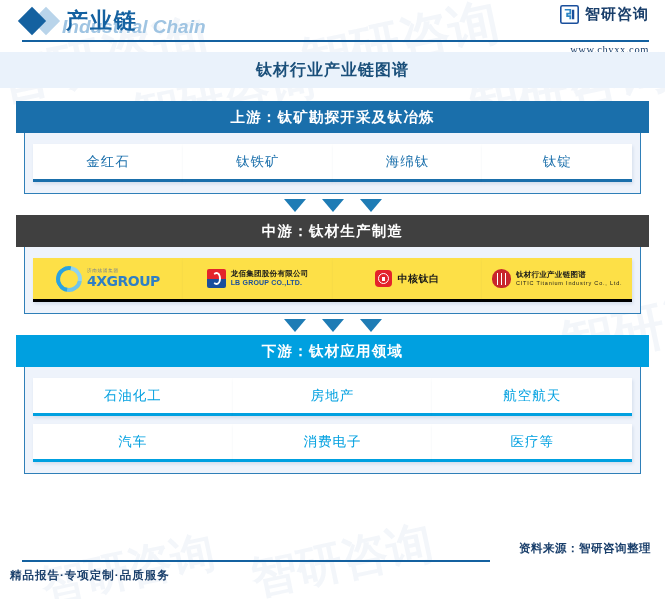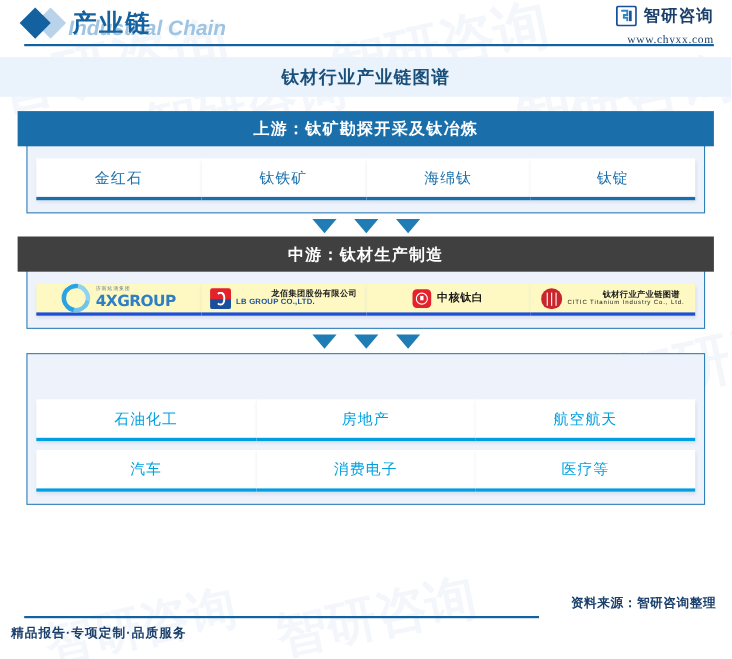--- a/index.html
+++ b/index.html
@@ -33,21 +33,21 @@
   .brand-cn { font-size: 22px; font-weight: 700; color: #1461a0;
               letter-spacing: 2px; margin-left: 2px; position: relative; z-index: 3; }
   .brand-en { position: absolute; left: 62px; top: 16px; font-size: 19px;
               font-weight: 700; font-style: italic; color: #9fc4e2; z-index: 1; text-align: right; }
 
   .brand-right { position: absolute; right: 16px; top: 5px; text-align: right; }
   .logo-row { display: flex; align-items: center; justify-content: flex-end; gap: 6px; }
   .logo-mark { width: 19px; height: 19px; }
   .logo-cn { font-size: 15px; font-weight: 700; color: #1a3f6b; letter-spacing: 1px; }
   .logo-url { font-size: 10.5px; color: #1a3f6b; letter-spacing: .6px;
-              margin-top: 7px; font-family: "Liberation Serif", serif; }
+              margin-top: 20px; font-family: "Liberation Serif", serif; }
   .hrule { position: absolute; left: 22px; right: 16px; top: 40px;
            height: 1.5px; background: #1461a0; }
 
   
   .card { position: absolute; left: 0; top: 52px; width: 665px; height: 500px; }
 
   .title-band { background: #eaf2fb; height: 36px; display: flex;
                 align-items: center; justify-content: center; text-align: center; }
   .title-band span { font-size: 16px; font-weight: 700; color: #1a4f7a; letter-spacing: 1px; }
 
@@ -58,36 +58,36 @@
                 height: 32px; display: flex; align-items: center; justify-content: center; }
   .panel-head span { color: #fff; font-size: 14.5px; font-weight: 700; letter-spacing: 1.2px; }
   .panel-body { padding-top: 34px; }
 
   .row { display: flex; padding: 7px 8px 11px 8px; }
   .cell { flex: 1; background: #fff; border-bottom: 3px solid #1a6fab;
           height: 38px; display: flex; align-items: center; justify-content: center;
           box-shadow: 1px 2px 3px rgba(40,80,130,0.13); }
   .cell span { font-size: 13.5px; color: #1a6fab; letter-spacing: 1px; }
 
-  .cell-logo { flex: 1; background: #fef9c3; border-bottom: 3px solid #1d4ed8;
-               height: 29px; display: flex; align-items: center; justify-content: center;
+  .cell-logo { flex: 1; background: #fde047; border-bottom: 3px solid #000000;
+               height: 44px; display: flex; align-items: center; justify-content: center;
                box-shadow: 1px 2px 3px rgba(40,80,130,0.13); }
 
   .cell-dn { border-bottom-color: #00a0e0; }
   .cell-dn span { color: #00a0e0; }
 
   
   .arrows { display: flex; justify-content: center; gap: 16px; padding: 5px 0 4px 0; }
   .tri { width: 0; height: 0; border-left: 11px solid transparent;
          border-right: 11px solid transparent; border-top: 13px solid #1f7cb5; }
 
   
   .lg { display: flex; align-items: center; gap: 5px; }
   .lg-txt { display: flex; flex-direction: column; line-height: 1.15; }
-  .lg-cn { font-size: 7.5px; font-weight: 700; color: #1a1a1a; letter-spacing: .3px; margin-left: 32px; }
+  .lg-cn { font-size: 7.5px; font-weight: 700; color: #1a1a1a; letter-spacing: .3px; }
   .lg-en { font-size: 7px; font-weight: 700; color: #1a4f9c; letter-spacing: .2px; }
   .lg-tiny { font-size: 4.5px; color: #6b7a93; letter-spacing: .8px; }
 
   .swirl { width: 26px; height: 26px; border-radius: 50%;
            border: 4px solid #2aa3e0; border-right-color: #8fd3f2;
            border-bottom-color: #6fc4ec; transform: rotate(-35deg); }
   .g4x { font-size: 14px; font-weight: 700; color: #2f7fc4;
          letter-spacing: -0.5px; font-family: "DejaVu Sans", sans-serif; }
 
   .lb-mark { width: 19px; height: 19px; position: relative; }
@@ -250,20 +250,23 @@
     </div>
   </div>
 
   <div class="arrows">
     <div class="tri"></div>
     <div class="tri"></div>
     <div class="tri"></div>
   </div>
 
   <div class="panel">
+    <div class="panel-head" style="background:#00a0e0">
+      <span>下游：钛材应用领域</span>
+    </div>
     <div class="panel-body">
       <div class="row" style="padding-bottom:4px">
         <div class="cell cell-dn">
           <span>石油化工</span>
           </div>
         <div class="cell cell-dn">
           <span>房地产</span>
           </div>
         <div class="cell cell-dn">
           <span>航空航天</span>

